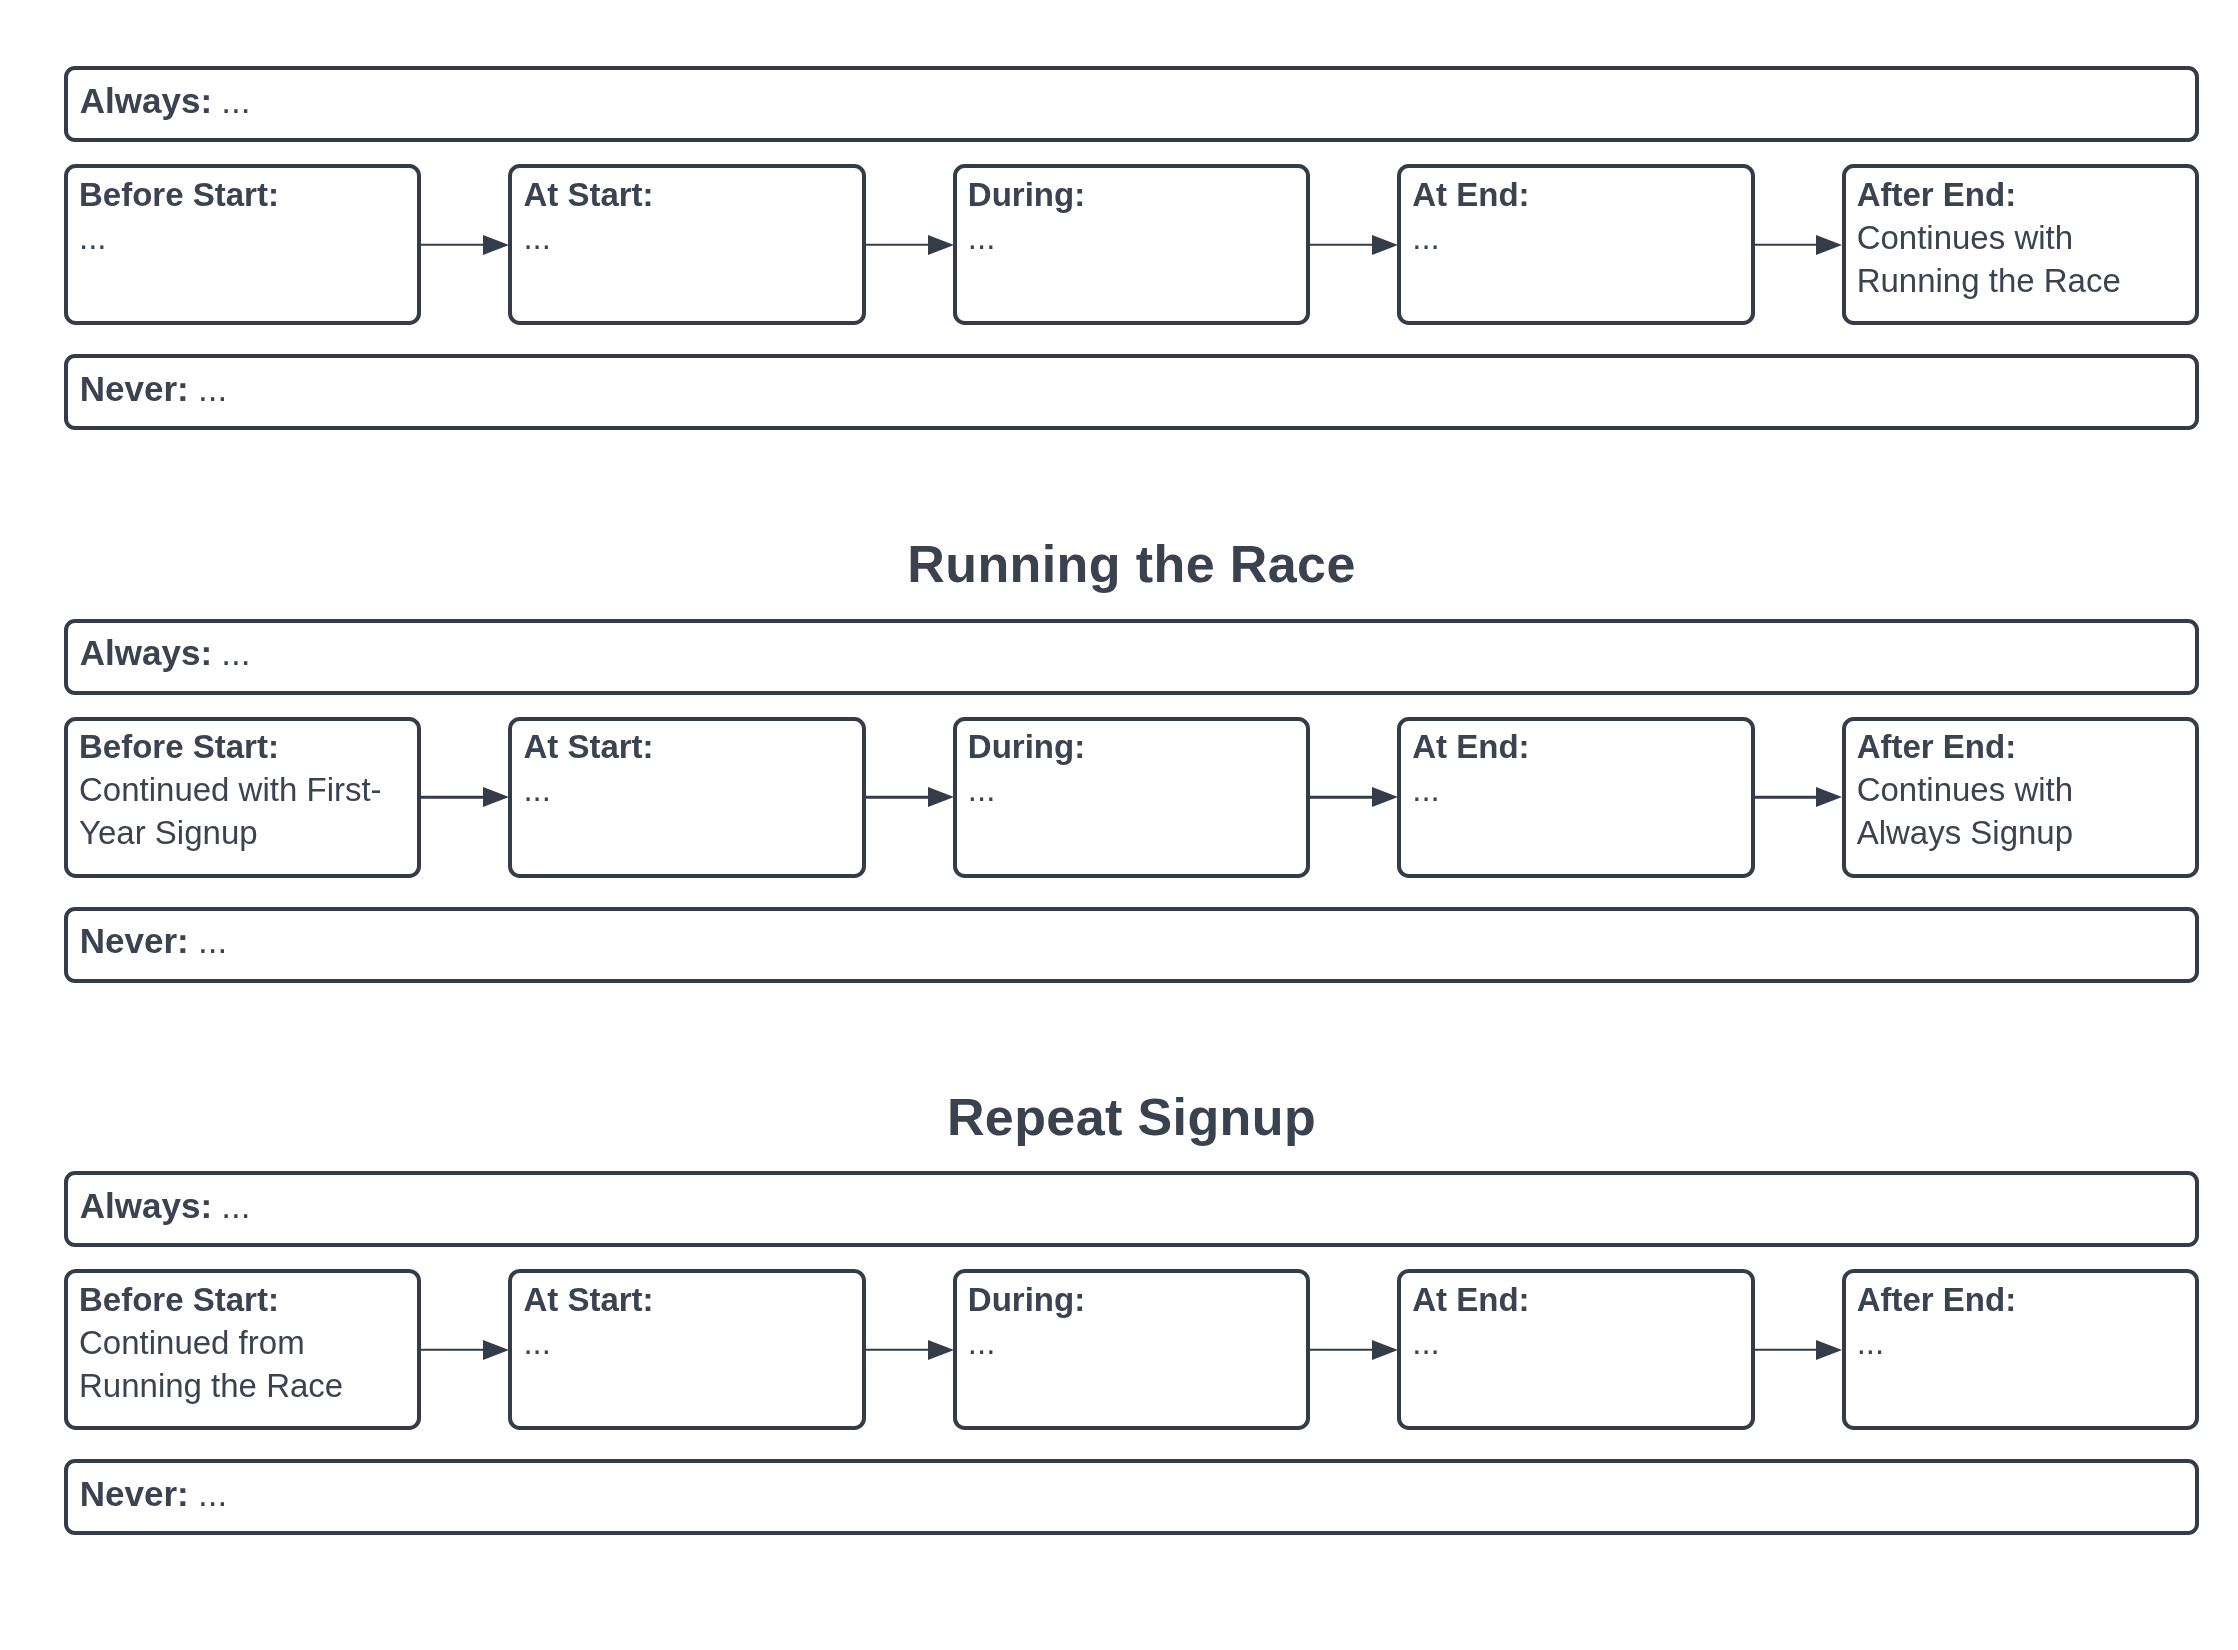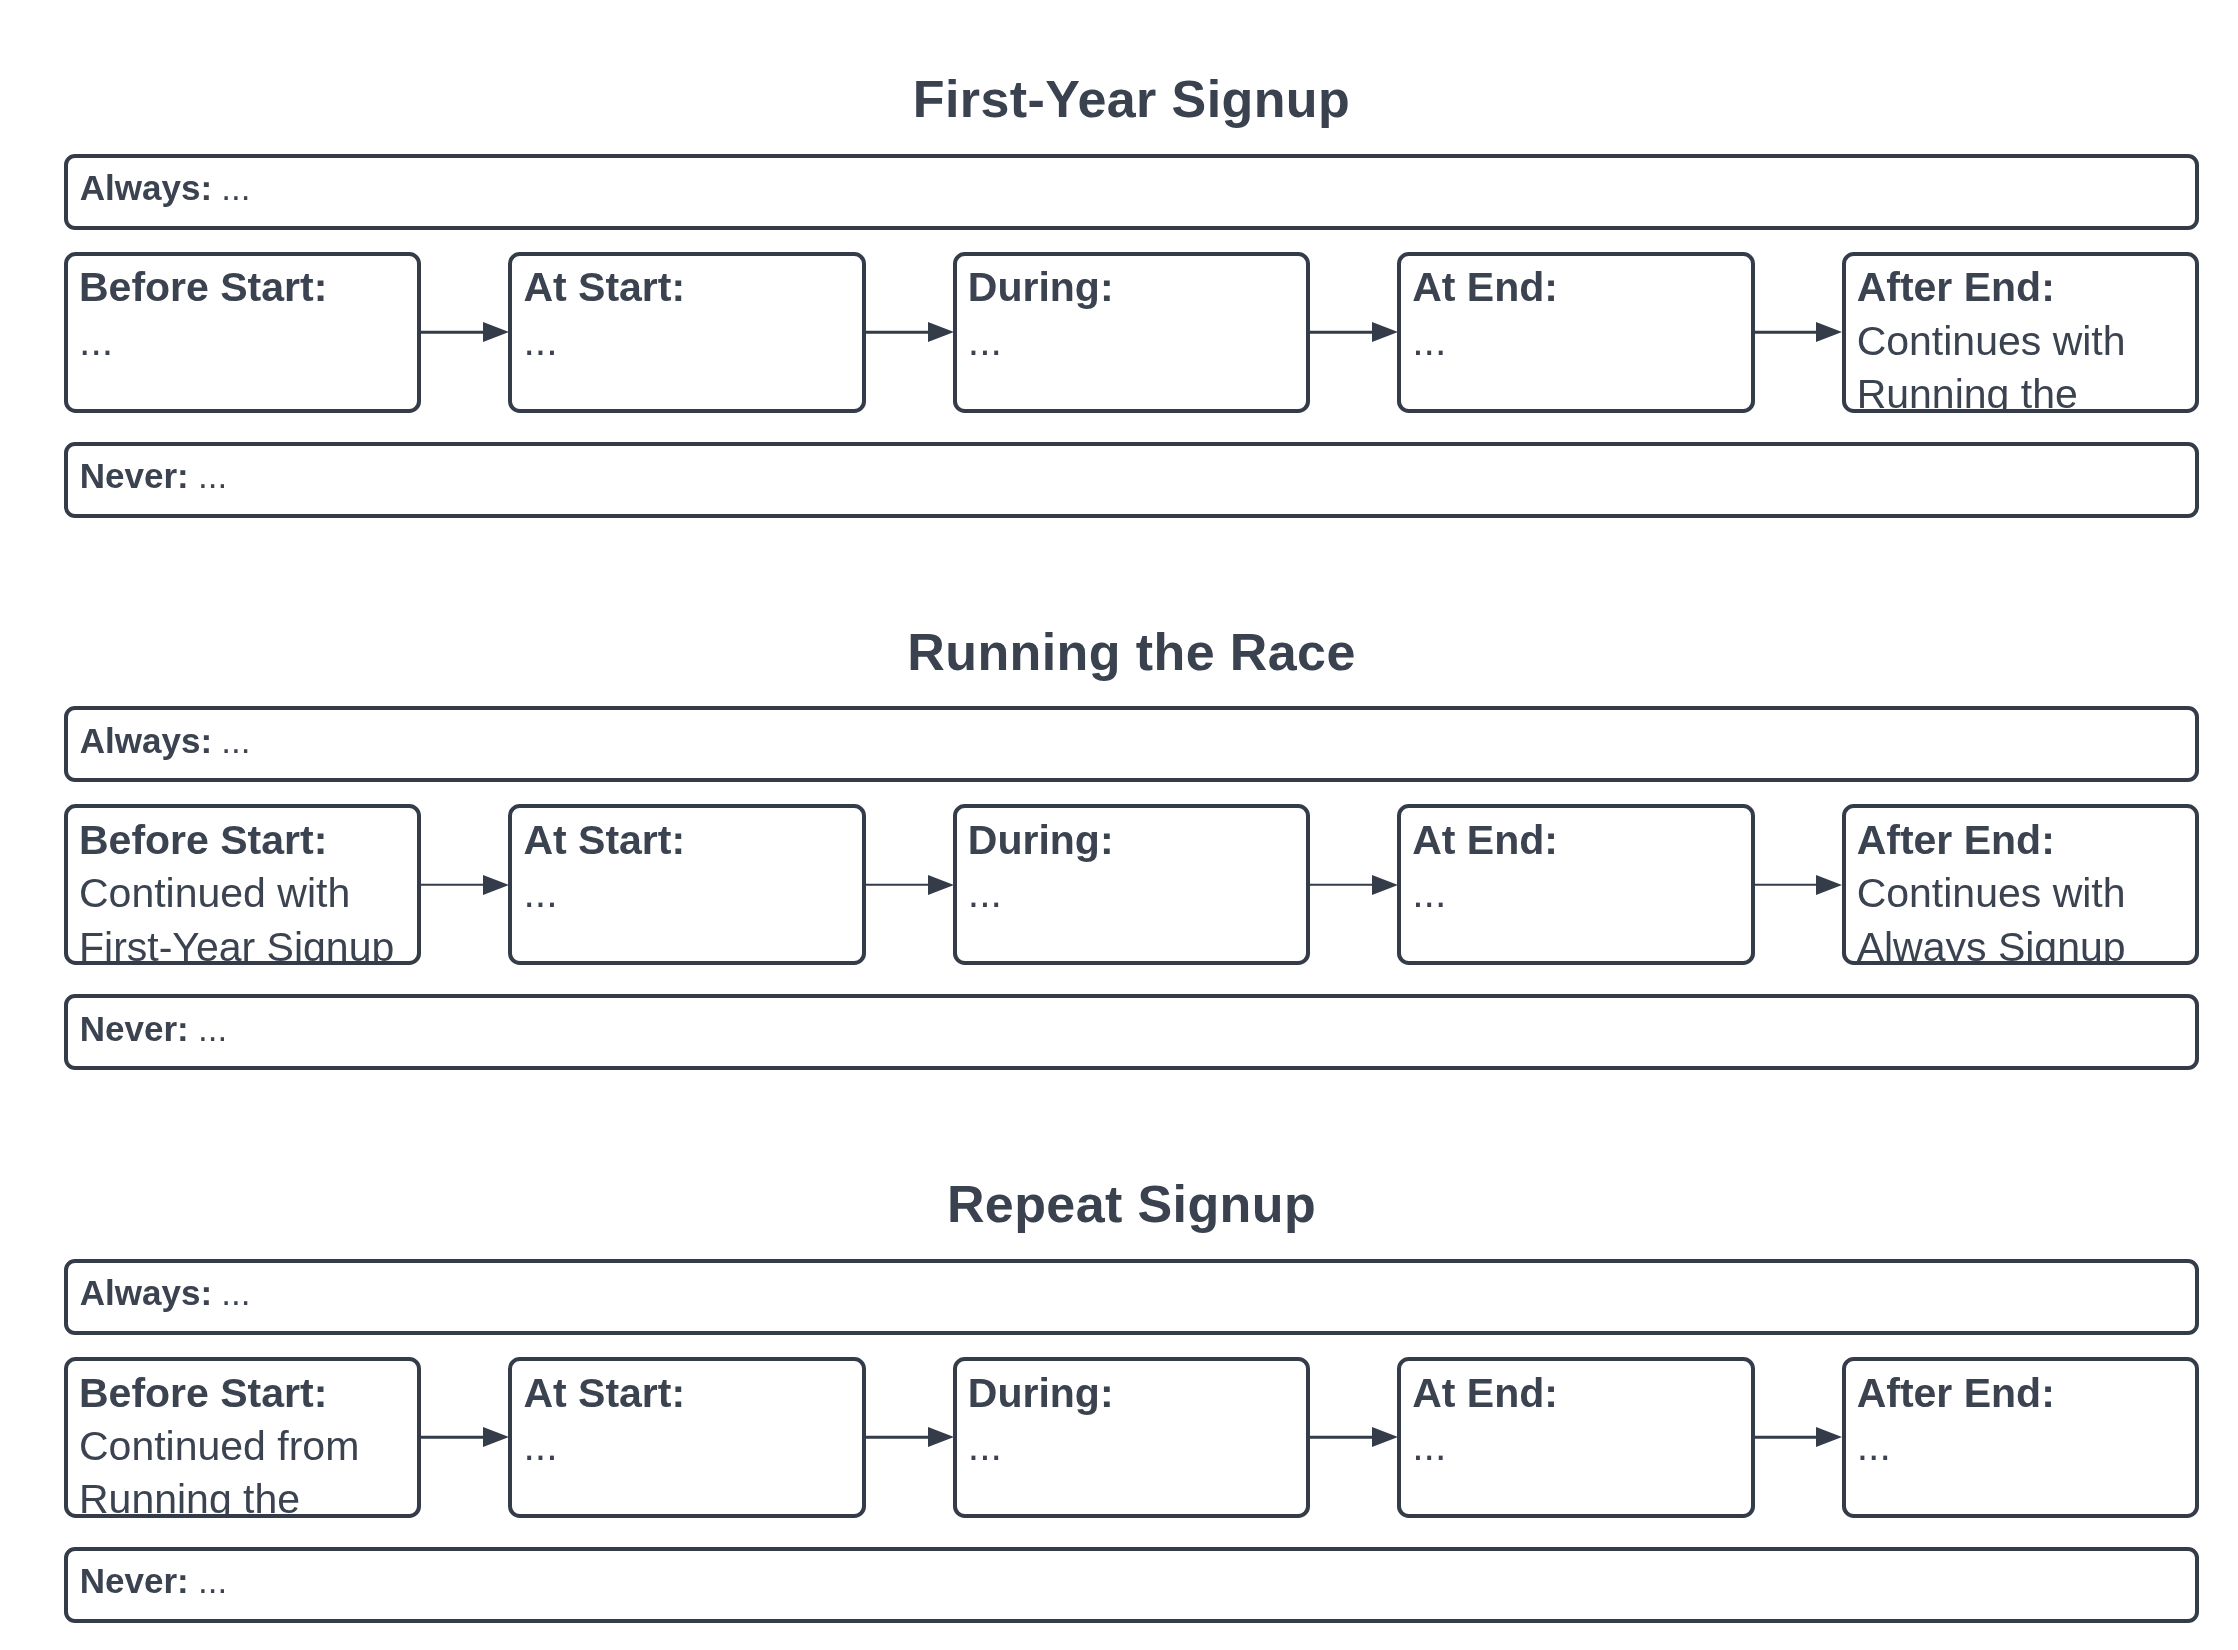--- a/index.html
+++ b/index.html
@@ -41,21 +41,21 @@
     display: flex;
     align-items: stretch;
     margin: 22px 0 29px 0;
   }
   .phase-box {
     flex: 1 1 0;
     height: 161px;
     border: 4.2px solid #333c48;
     border-radius: 11.8px;
     padding: 5.9px 11px;
-    font-size: 41px;
+    font-size: 33px;
     line-height: 1.3;
     background: #ffffff;
     overflow: hidden;
   }
   .box-label { font-weight: 700; }
   .box-body  { font-weight: 400; }
   .flow-arrow {
     flex: 0 0 87px;
     position: relative;
     align-self: stretch;
@@ -76,21 +76,20 @@
     border-bottom: 10px solid transparent;
     border-left: 26px solid #333c48;
   }
 </style>
 </head>
 <body>
 
 <div class="page">
 
   <div class="section">
-    <div class="section-title">First-Year Signup</div>
     <div class="bar">
       <span class="bar-label">Always:</span><span class="bar-value">...</span>
     </div>
     <div class="boxes-row">
       <div class="phase-box">
         <div class="box-label">Before Start:</div>
         <div class="box-body">...</div>
       </div>
       <div class="flow-arrow">
           <span class="arrow-line"></span>

